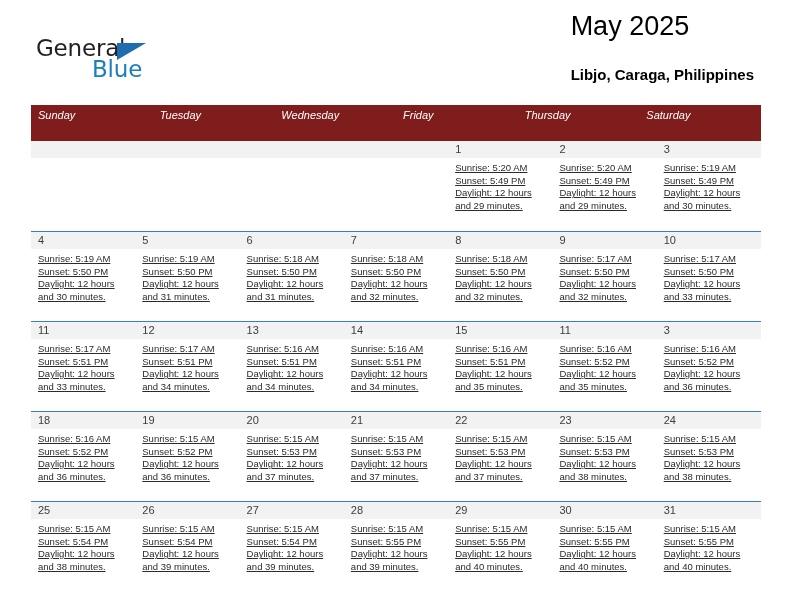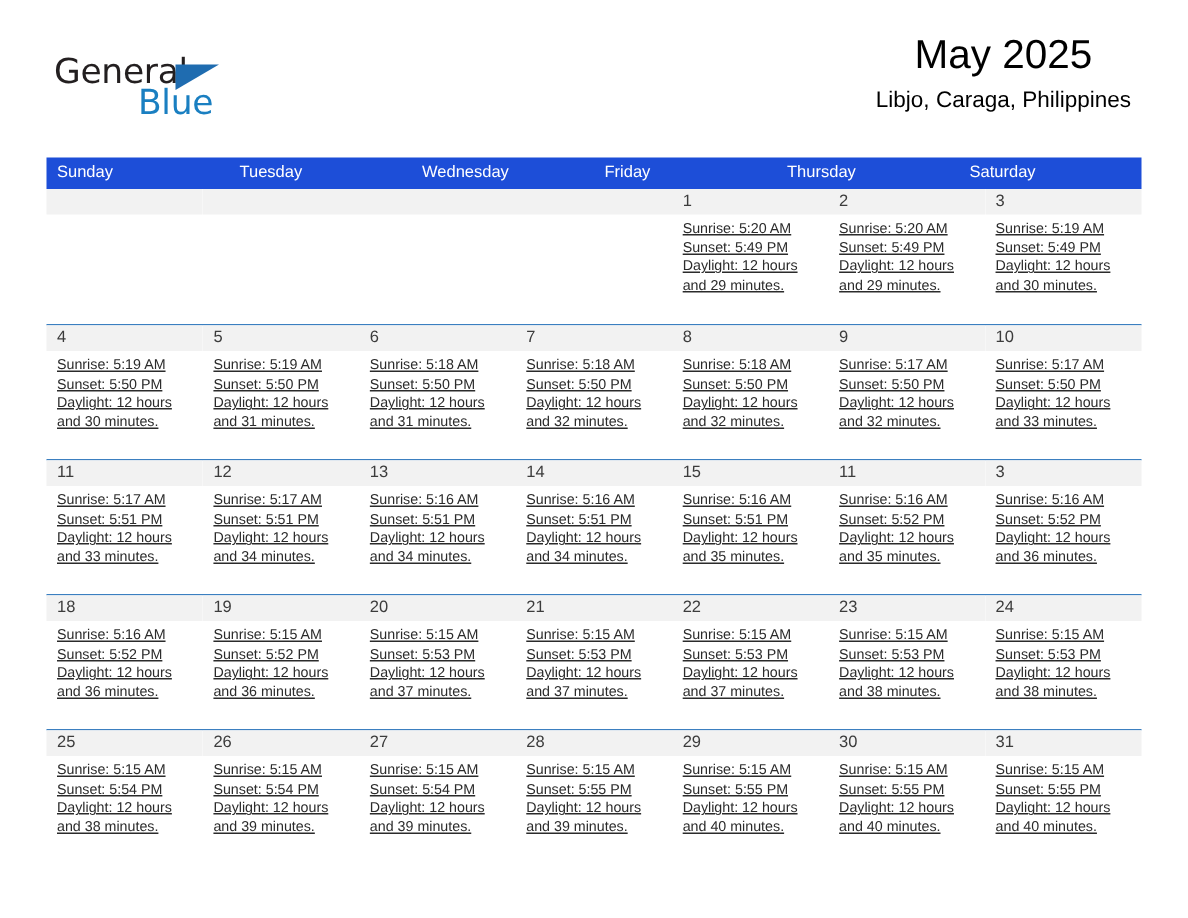--- a/index.html
+++ b/index.html
@@ -67,51 +67,52 @@
     top: 7px;
     width: 0;
     height: 0;
     border-left: 29px solid #1f6cb0;
     border-bottom: 17px solid transparent;
   }
 
   .title-block {
     position: absolute;
     right: 38px;
-    top: 20px;
-    text-align: center;
+    top: 10px;
+    text-align: left;
   }
   .cal-title {
     font-size: 27px;
     color: #000000;
     font-weight: 400;
     line-height: 32px;
     white-space: nowrap;
   }
   .cal-subtitle {
-    margin-top: 6px;
+    margin-top: 24px;
     font-size: 15px;
     color: #000000;
-    font-weight: 400;
+    font-weight: 700;
     line-height: 18px;
     white-space: nowrap;
   }
 
   
   .calendar {
     position: absolute;
     left: 31px;
     top: 105px;
     width: 730px;
   }
 
   .weekdays {
     display: flex;
-    background: #1d4ed8;
-    height: 21px;
+    background: #7f1d1d;
+    height: 36px;
+    font-style: italic;
   }
   .weekday {
     flex: 1 1 0;
     color: #ffffff;
     font-size: 11px;
     line-height: 21px;
     padding-left: 7px;
     box-sizing: border-box;
     white-space: nowrap;
   }

